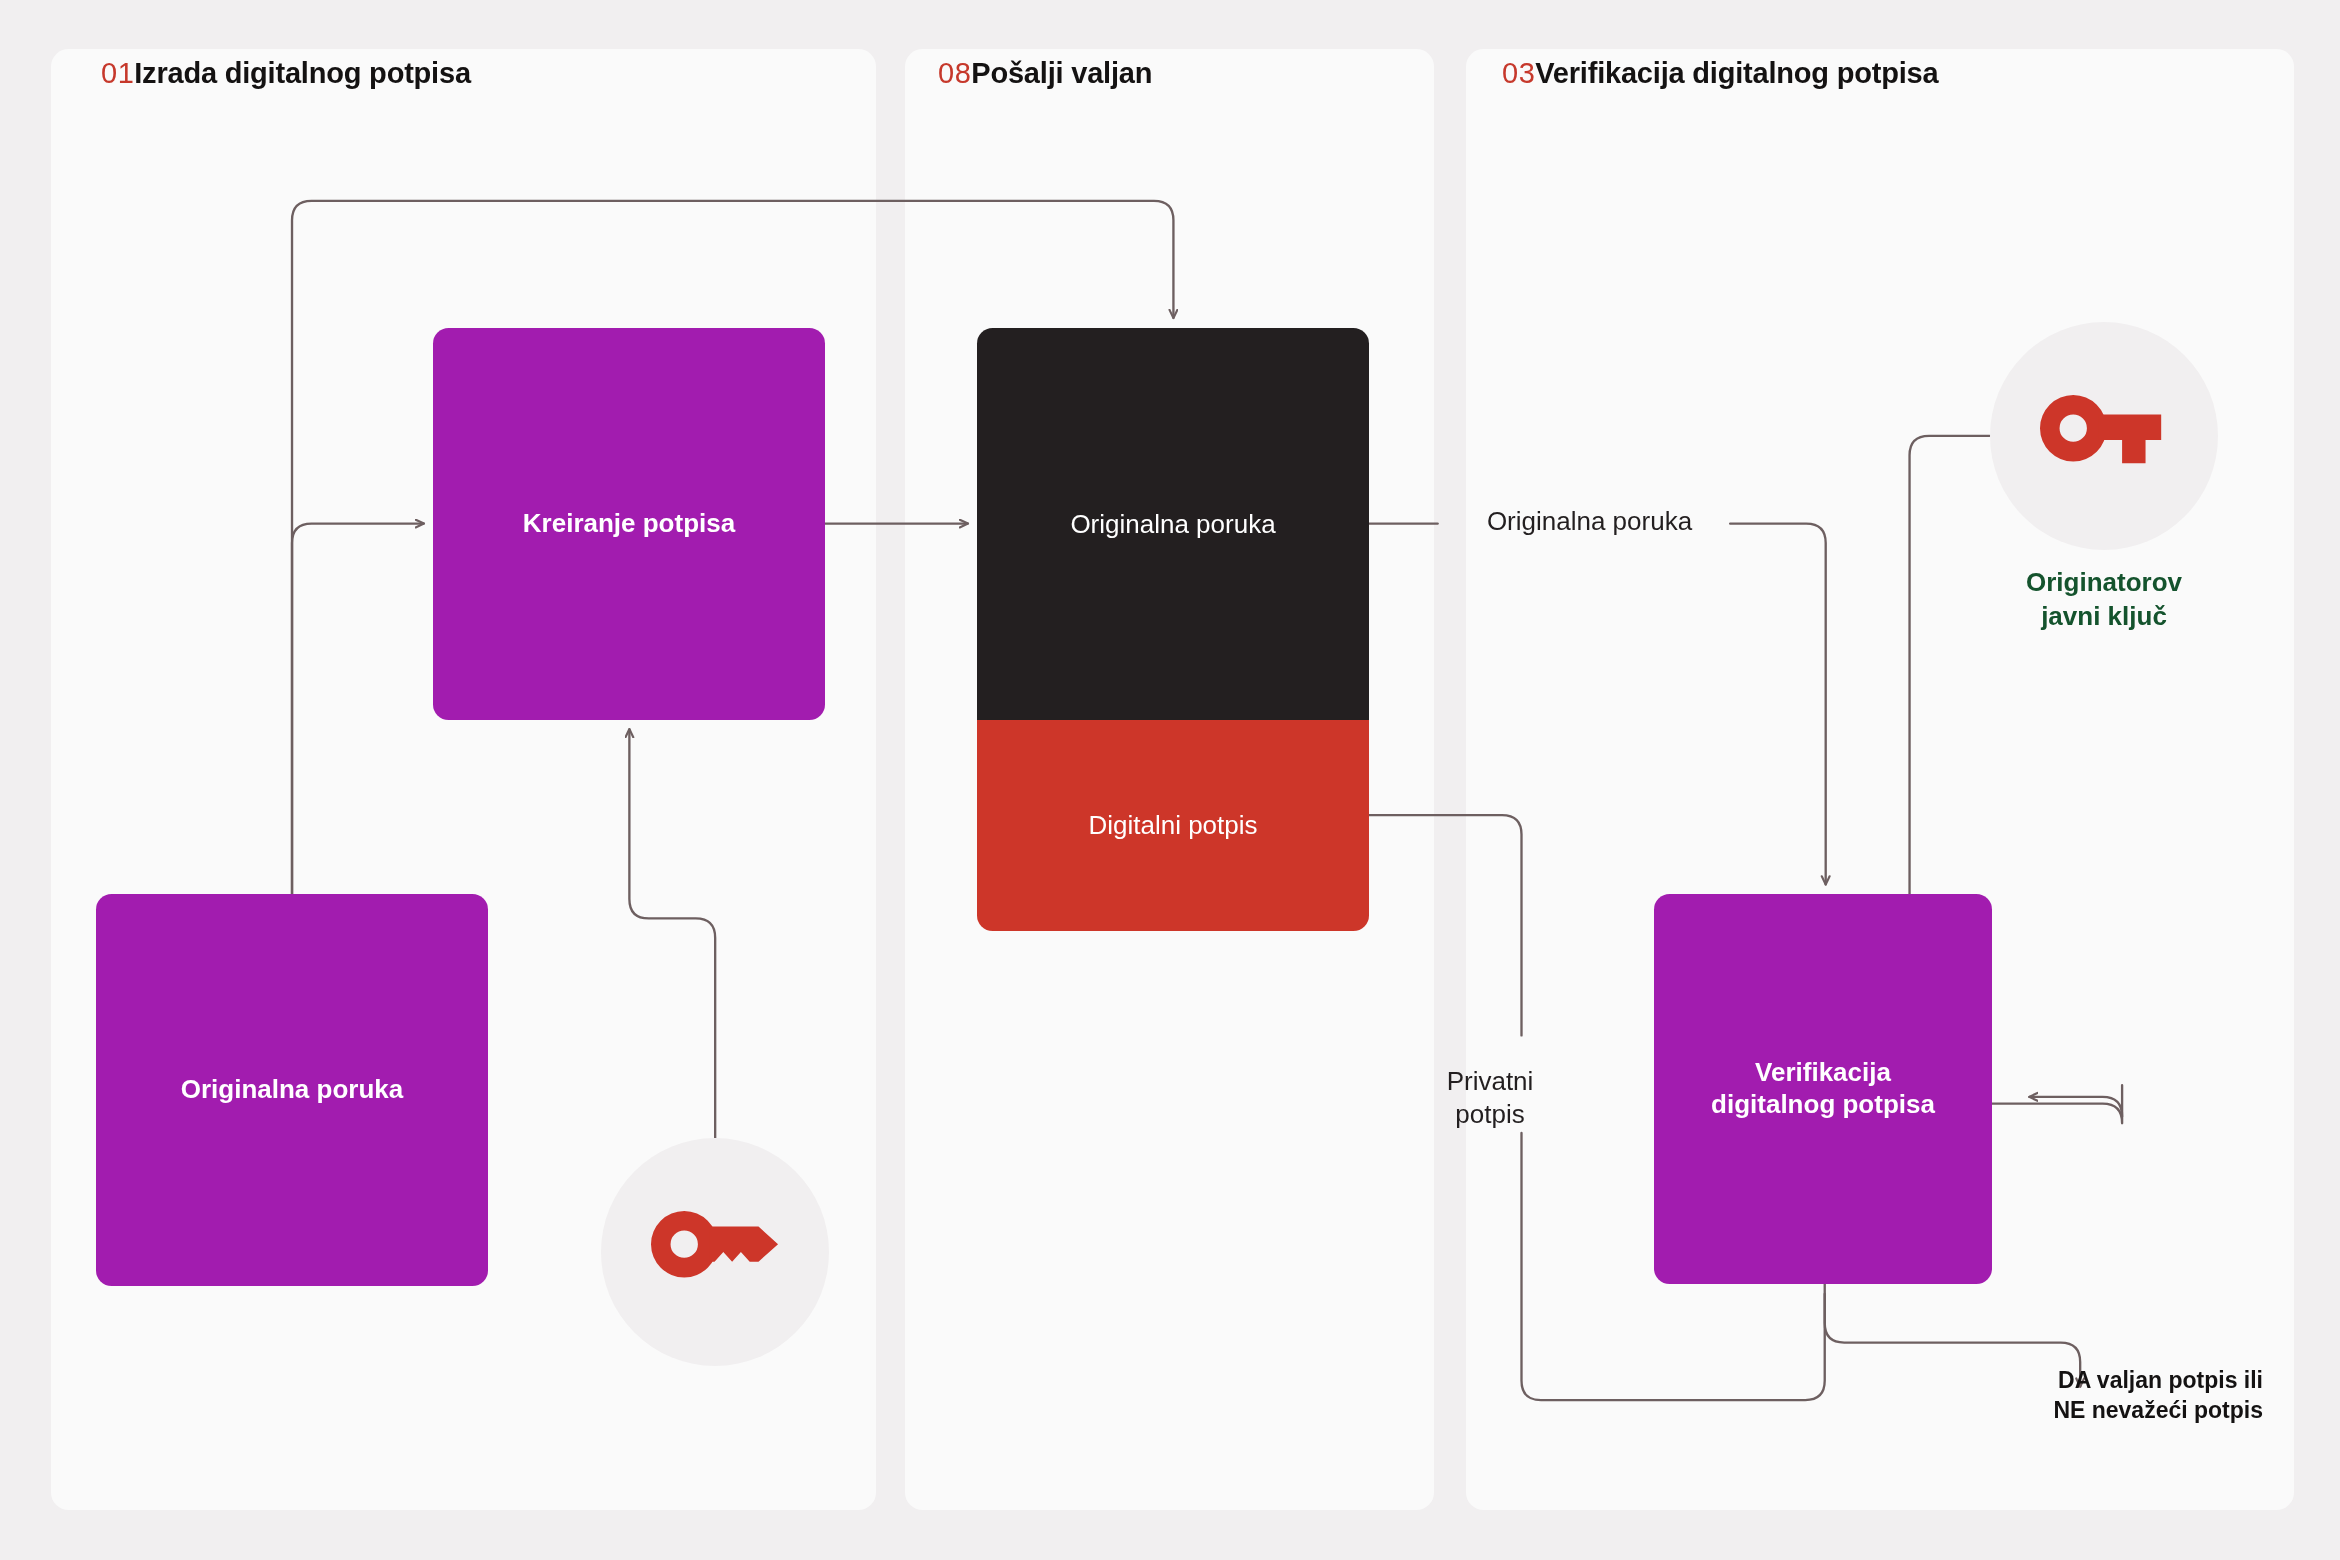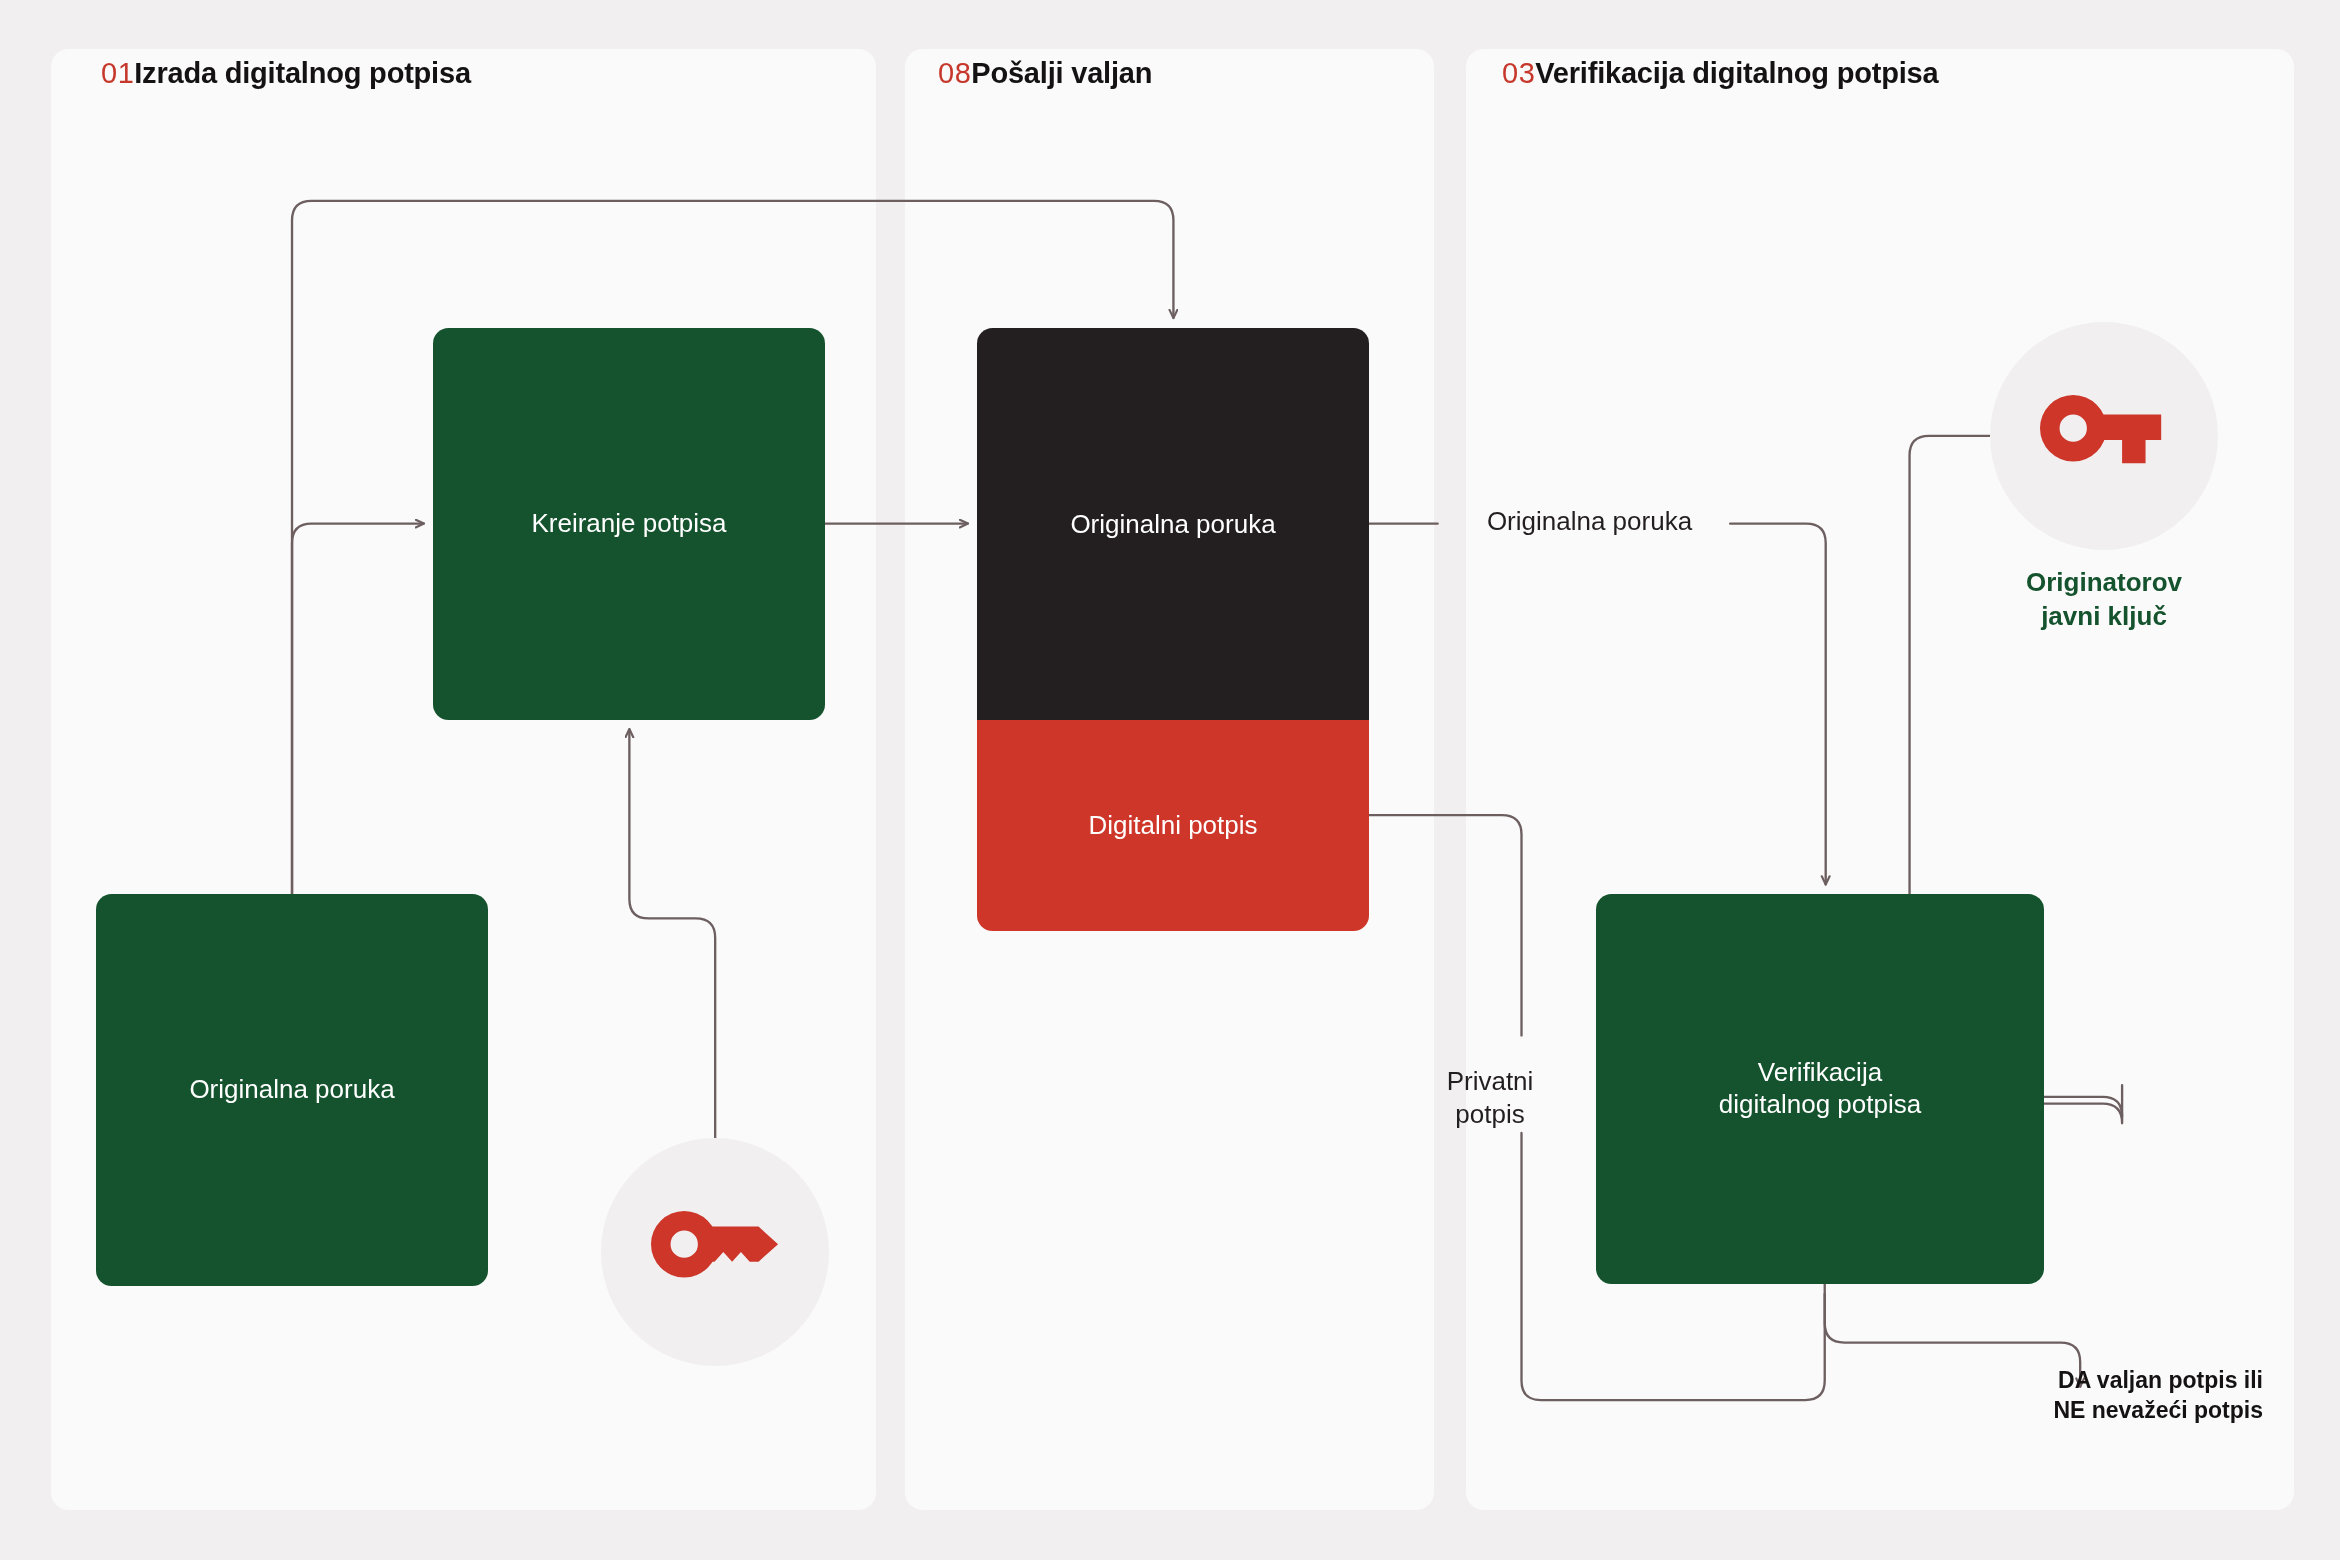--- a/index.html
+++ b/index.html
@@ -57,29 +57,29 @@
     position: absolute;
     left: 0; top: 0;
     width: 2341px;
     height: 1560px;
     pointer-events: none;
   }
 
   
   .node {
     position: absolute;
-    background: #14532d;
+    background: #a21caf;
     border-radius: 15.6px;
     color: #ffffff;
     display: flex;
     align-items: center;
     justify-content: center;
     text-align: center;
     font-size: 26px;
-    font-weight: 400;
+    font-weight: 700;
     line-height: 1.22;
     box-sizing: border-box;
     padding: 7.8px 13.7px;
   }
   #node-kreiranje      { left: 433px;  top: 328px;  width: 392px;  height: 392px; }
   #node-orig-msg-left  { left: 96px;   top: 894px;  width: 392px;  height: 392px; }
 
   
   #card-msg-sig {
     position: absolute;
@@ -102,21 +102,21 @@
     position: absolute;
     left: 0; top: 392px;
     width: 392px; height: 211px;
     background: #cd3629;
     border-radius: 0 0 15.6px 15.6px;
     color: #fff;
     display: flex; align-items: center; justify-content: center;
     font-size: 26px;
   }
 
-  #node-verifikacija   { left: 1596px; top: 894px;  width: 448px;  height: 390px; }
+  #node-verifikacija   { left: 1654px; top: 894px;  width: 338px;  height: 390px; }
 
   
   .key-badge {
     position: absolute;
     width: 228px;
     height: 228px;
     border-radius: 50%;
     background: #f1eff0;
     display: flex;
     align-items: center;

